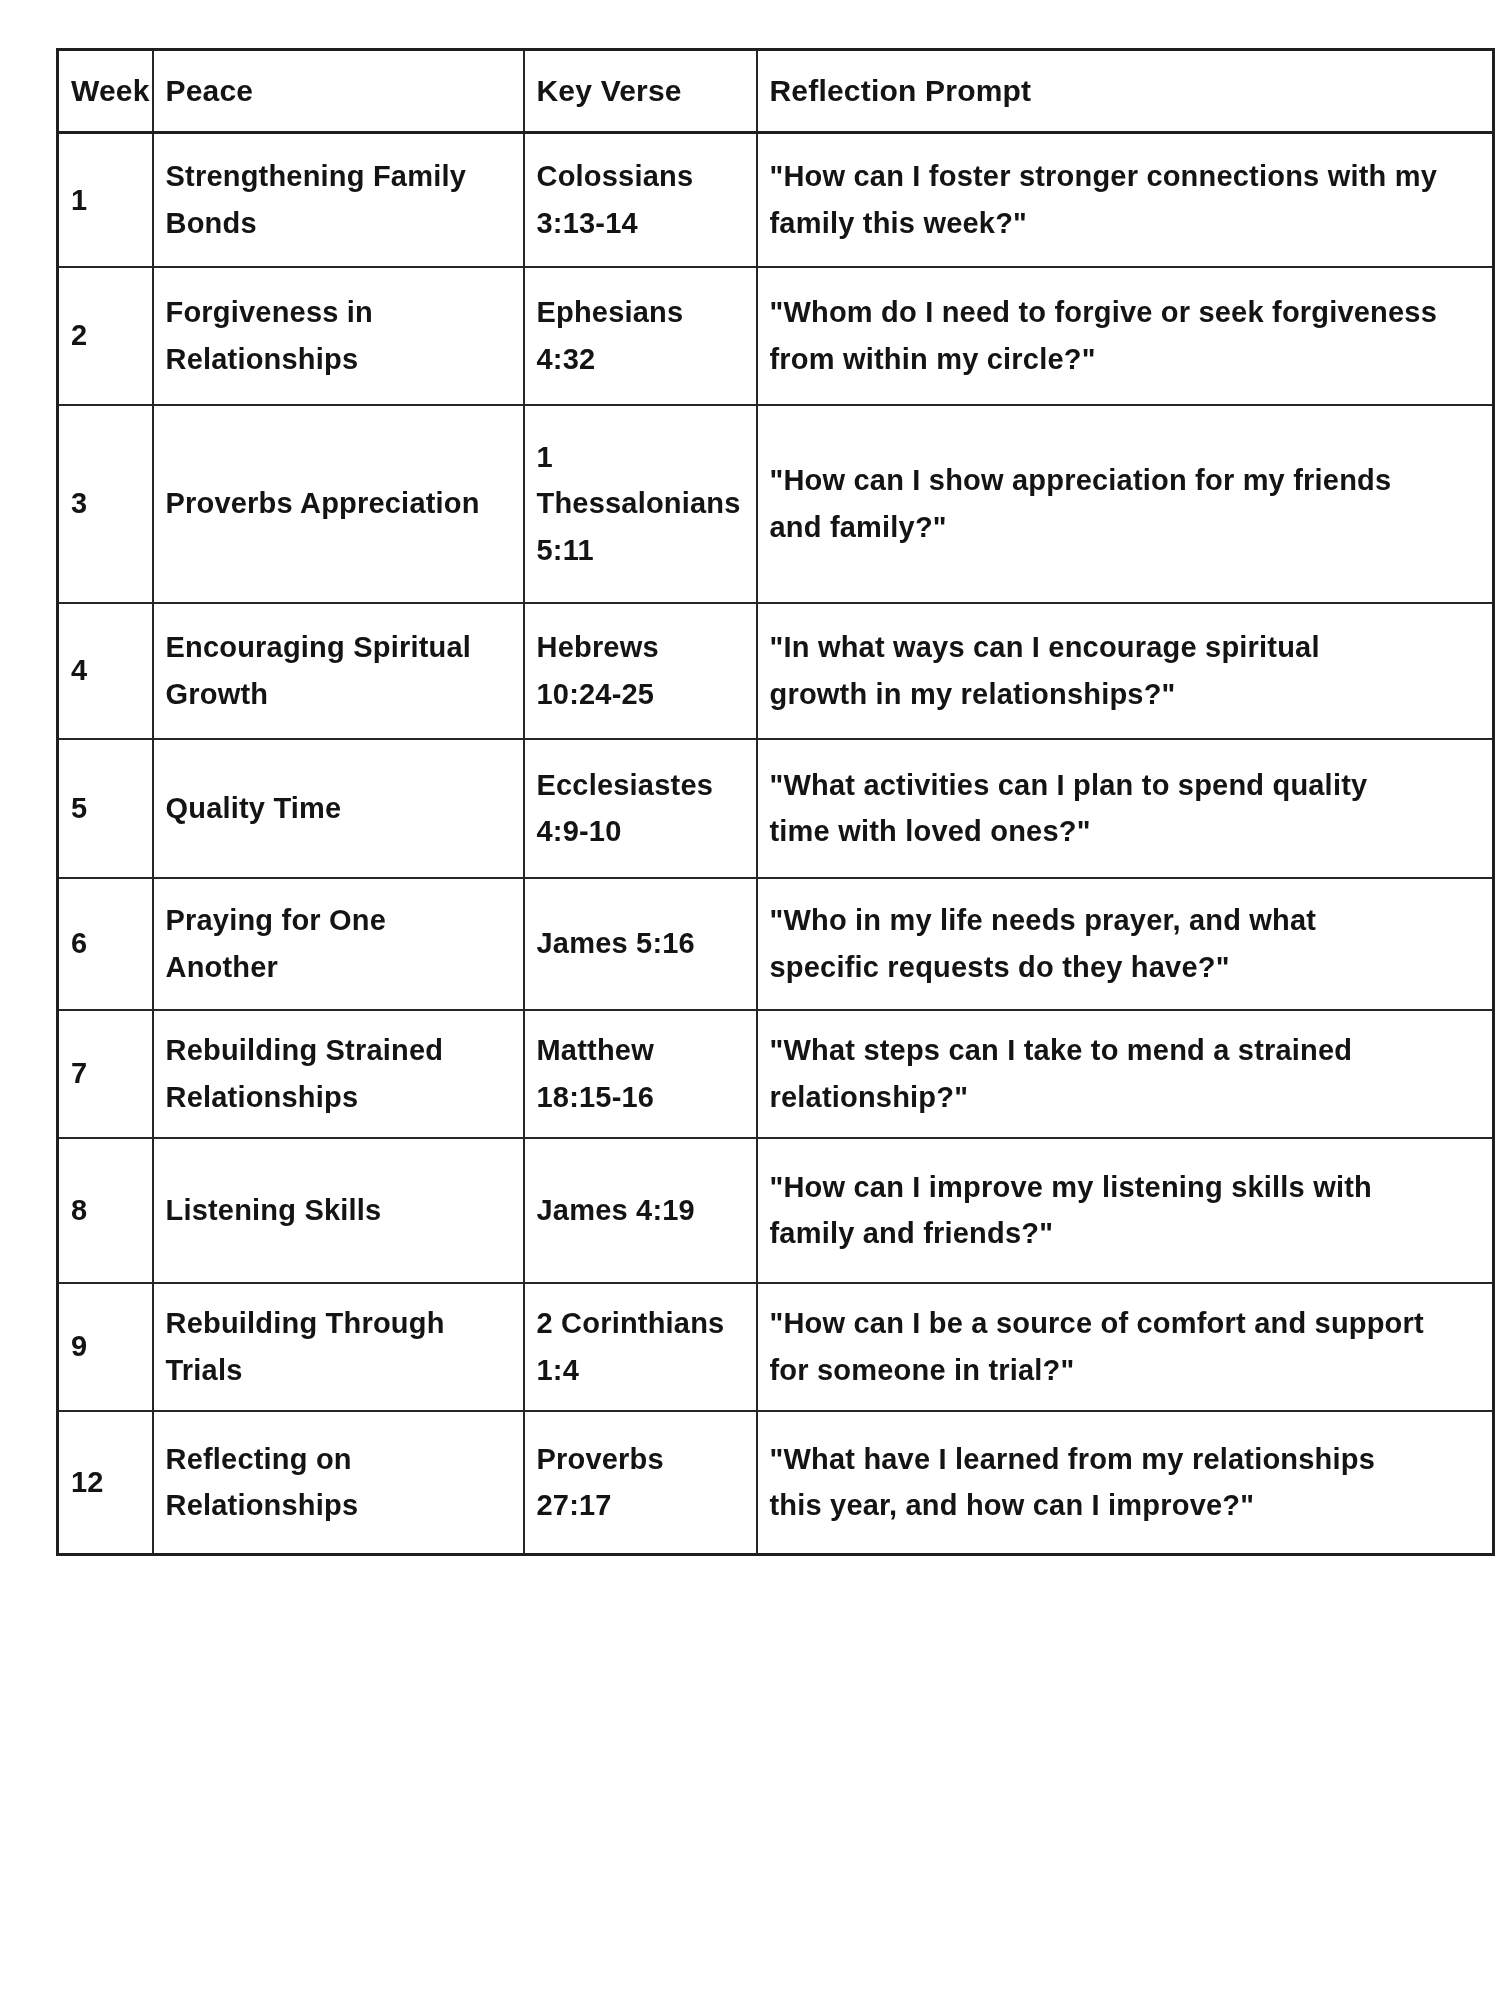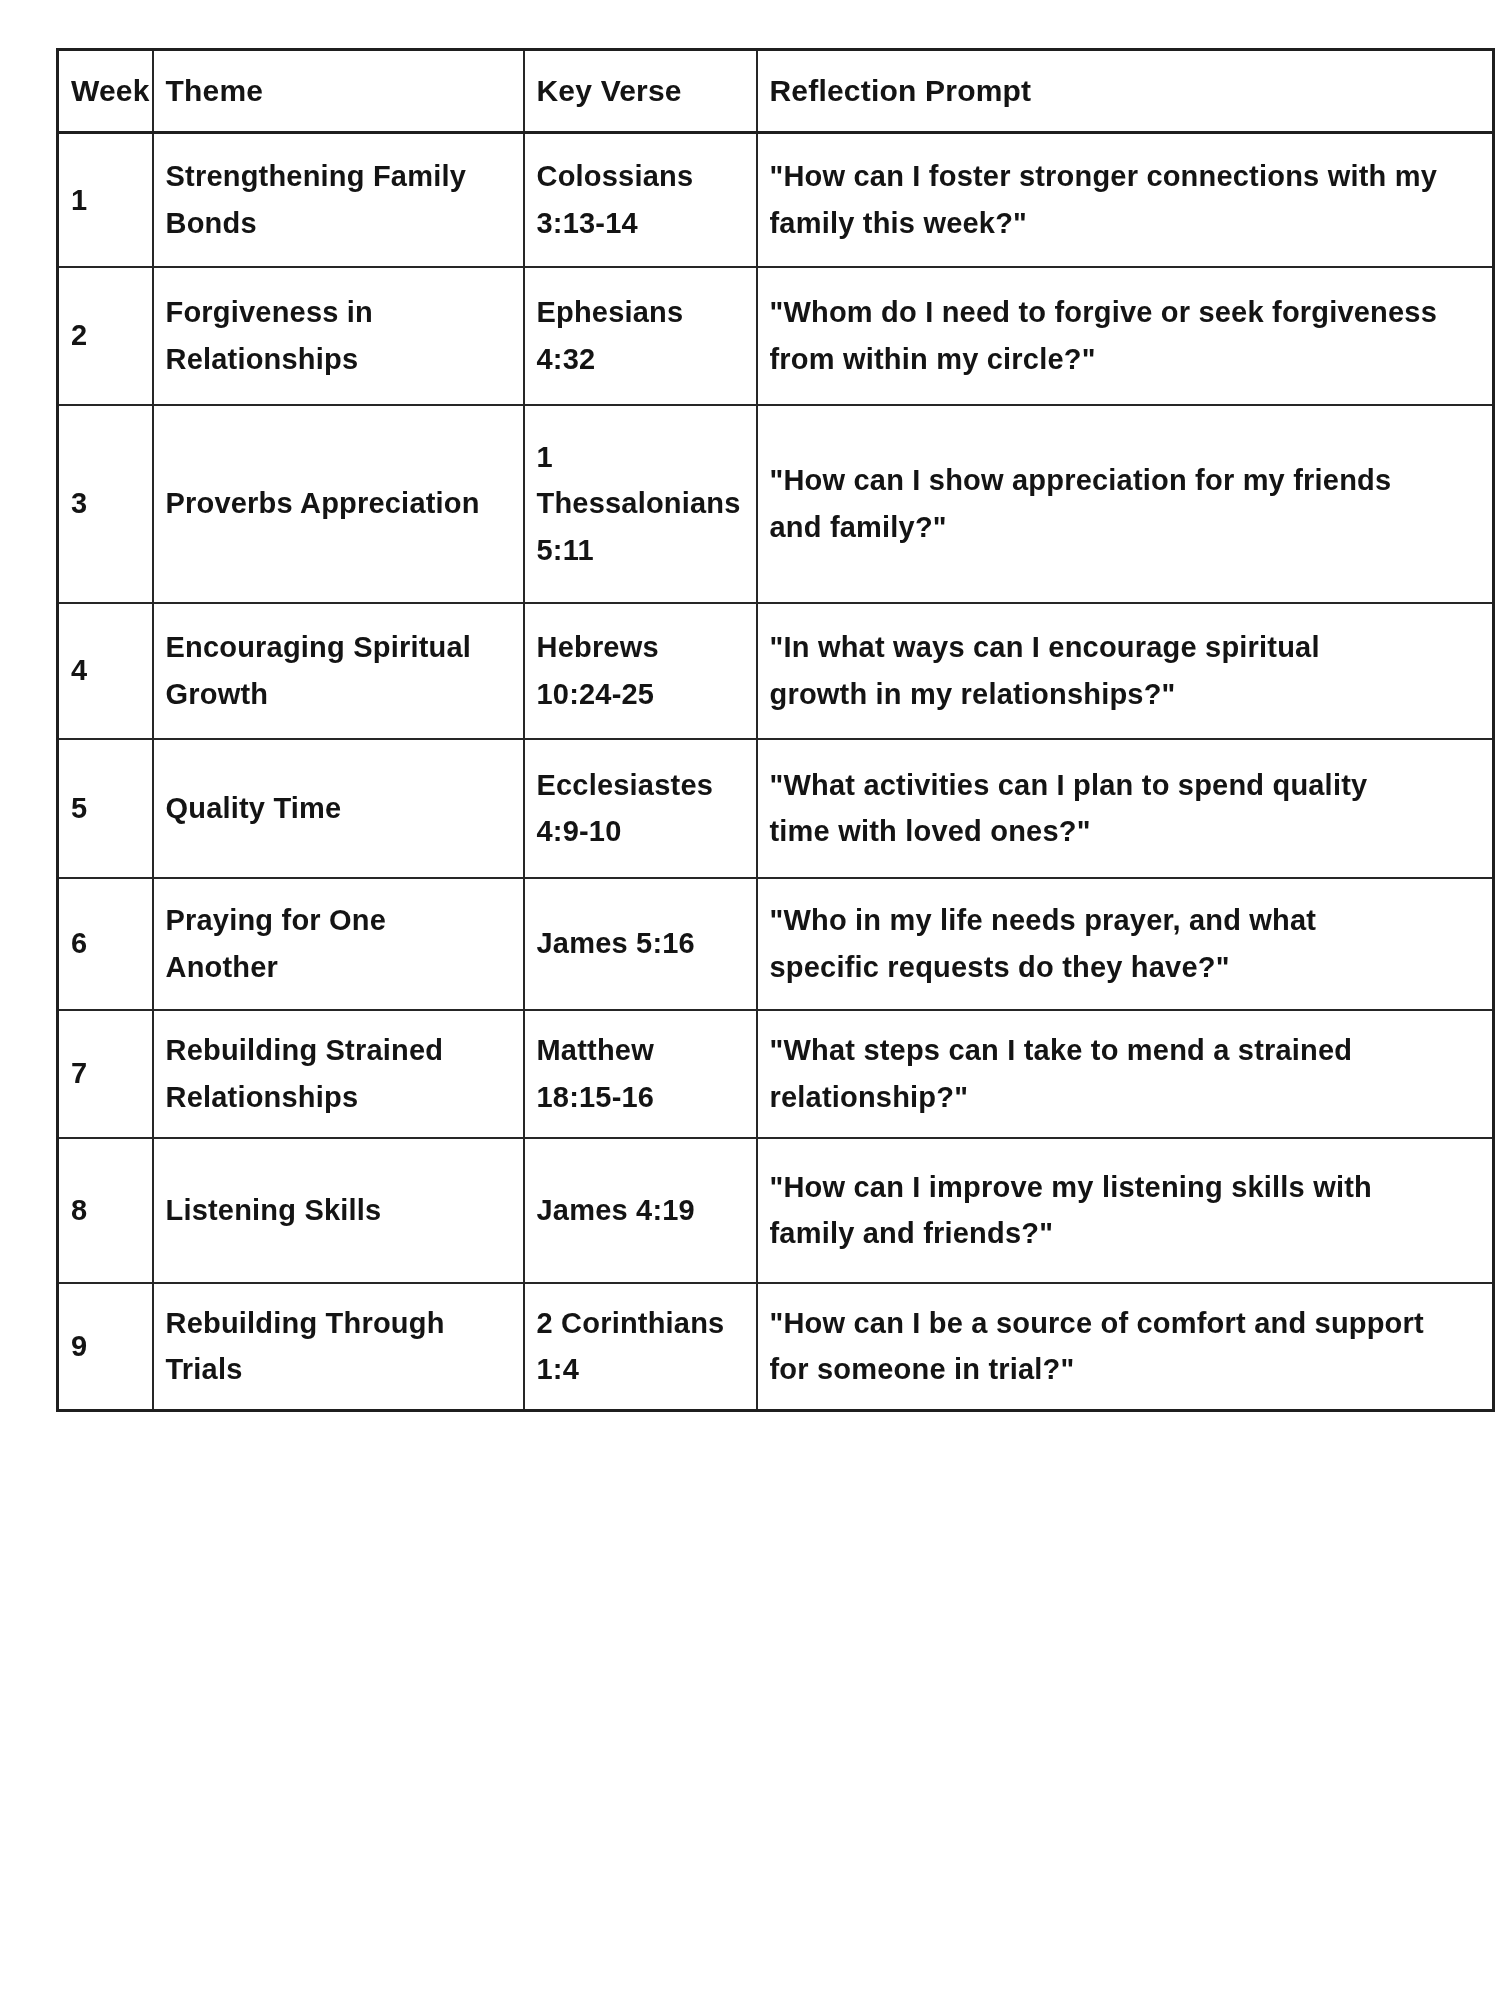--- a/index.html
+++ b/index.html
@@ -75,21 +75,21 @@
   <table class="plan">
     <colgroup>
       <col class="c-week">
       <col class="c-theme">
       <col class="c-verse">
       <col class="c-prompt">
     </colgroup>
     <thead>
       <tr>
         <th>Week</th>
-        <th>Theme</th>
+        <th>Peace</th>
         <th>Key Verse</th>
         <th>Reflection Prompt</th>
       </tr>
     </thead>
     <tbody>
       <tr>
         <td>1</td>
         <td>Strengthening Family
 Bonds</td>
         <td>Colossians
@@ -158,15 +158,23 @@
       </tr>
       <tr>
         <td>9</td>
         <td>Rebuilding Through
 Trials</td>
         <td>2 Corinthians
 1:4</td>
         <td>"How can I be a source of comfort and support
 for someone in trial?"</td>
       </tr>
+      <tr>
+        <td>12</td>
+        <td>Reflecting on
+Relationships</td>
+        <td>Proverbs 27:17</td>
+        <td>"What have I learned from my relationships
+this year, and how can I improve?"</td>
+      </tr>
     </tbody>
   </table>
 </div>
 
 </body></html>

